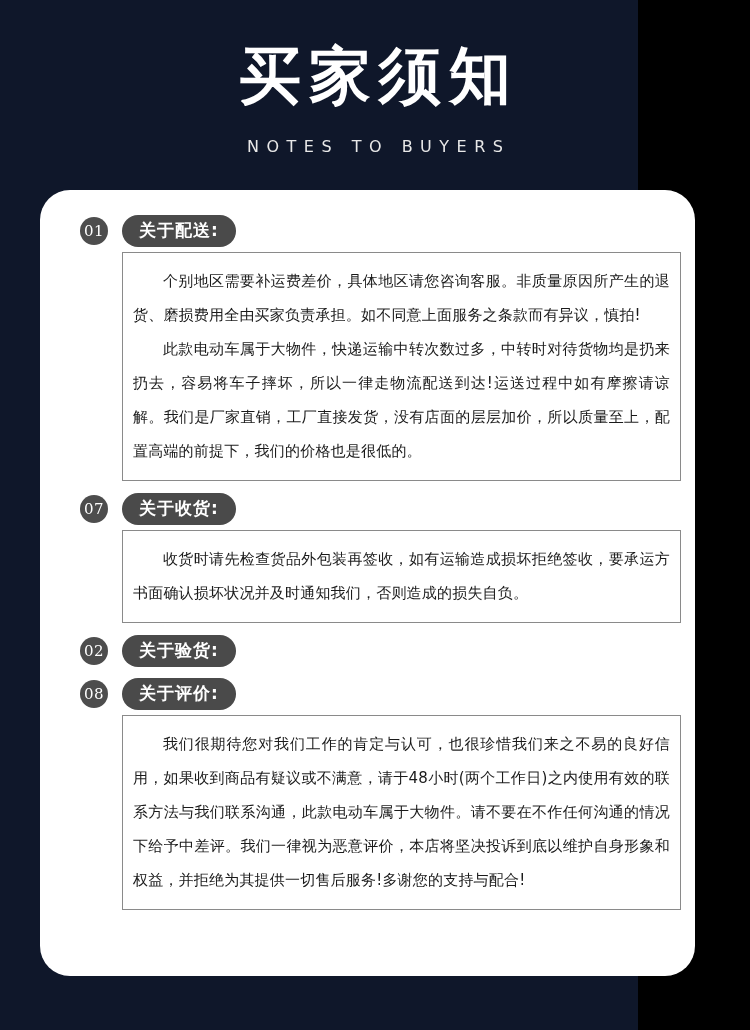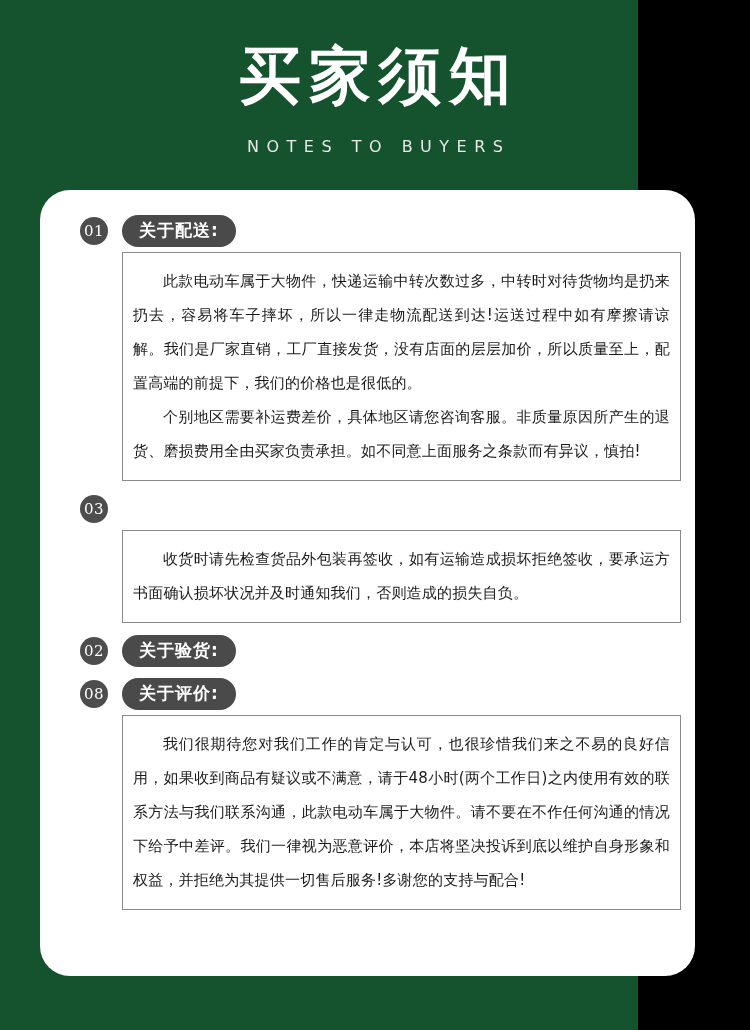--- a/index.html
+++ b/index.html
@@ -12,21 +12,21 @@
     height: 1030px;
     overflow: hidden;
     font-family: "DejaVu Sans", "Liberation Sans", sans-serif;
     -webkit-font-smoothing: antialiased;
   }
 
   .page {
     position: relative;
     width: 638px;
     height: 1030px;
-    background: #14532d;
+    background: #0f172a;
     box-sizing: border-box;
   }
 
   
   .header {
     position: absolute;
     left: 0;
     top: 0;
     width: 750px;
     text-align: center;
@@ -140,28 +140,29 @@
   </div>
 
   <div class="card">
 
     <div class="section">
       <div class="sec-head">
         <div class="badge">01</div>
         <div class="pill">关于配送:</div>
       </div>
       <div class="textbox">
+        <p class="para">个别地区需要补运费差价，具体地区请您咨询客服。非质量原因所产生的退货、磨损费用全由买家负责承担。如不同意上面服务之条款而有异议，慎拍!</p>
         <p class="para">此款电动车属于大物件，快递运输中转次数过多，中转时对待货物均是扔来扔去，容易将车子摔坏，所以一律走物流配送到达!运送过程中如有摩擦请谅解。我们是厂家直销，工厂直接发货，没有店面的层层加价，所以质量至上，配置高端的前提下，我们的价格也是很低的。</p>
-        <p class="para">个别地区需要补运费差价，具体地区请您咨询客服。非质量原因所产生的退货、磨损费用全由买家负责承担。如不同意上面服务之条款而有异议，慎拍!</p>
       </div>
     </div>
 
     <div class="section">
       <div class="sec-head">
-        <div class="badge">03</div>
+        <div class="badge">07</div>
+        <div class="pill">关于收货:</div>
       </div>
       <div class="textbox">
         <p class="para">收货时请先检查货品外包装再签收，如有运输造成损坏拒绝签收，要承运方书面确认损坏状况并及时通知我们，否则造成的损失自负。</p>
       </div>
     </div>
 
     <div class="section">
       <div class="sec-head">
         <div class="badge">02</div>
         <div class="pill">关于验货:</div>

